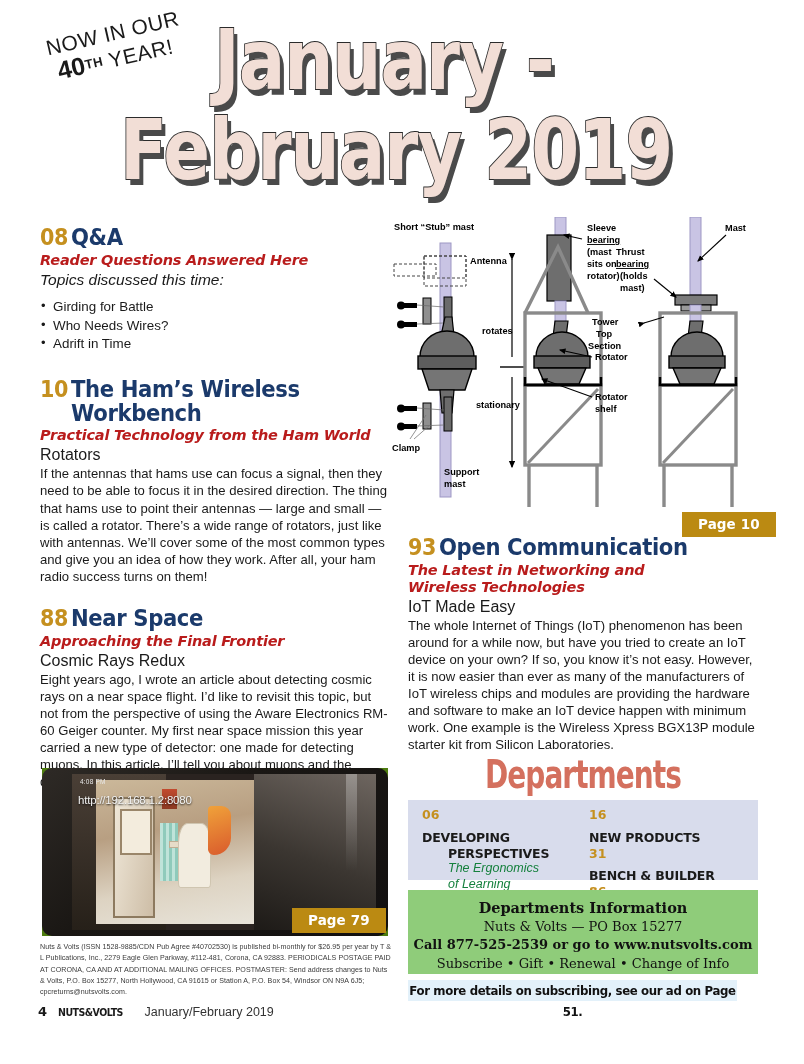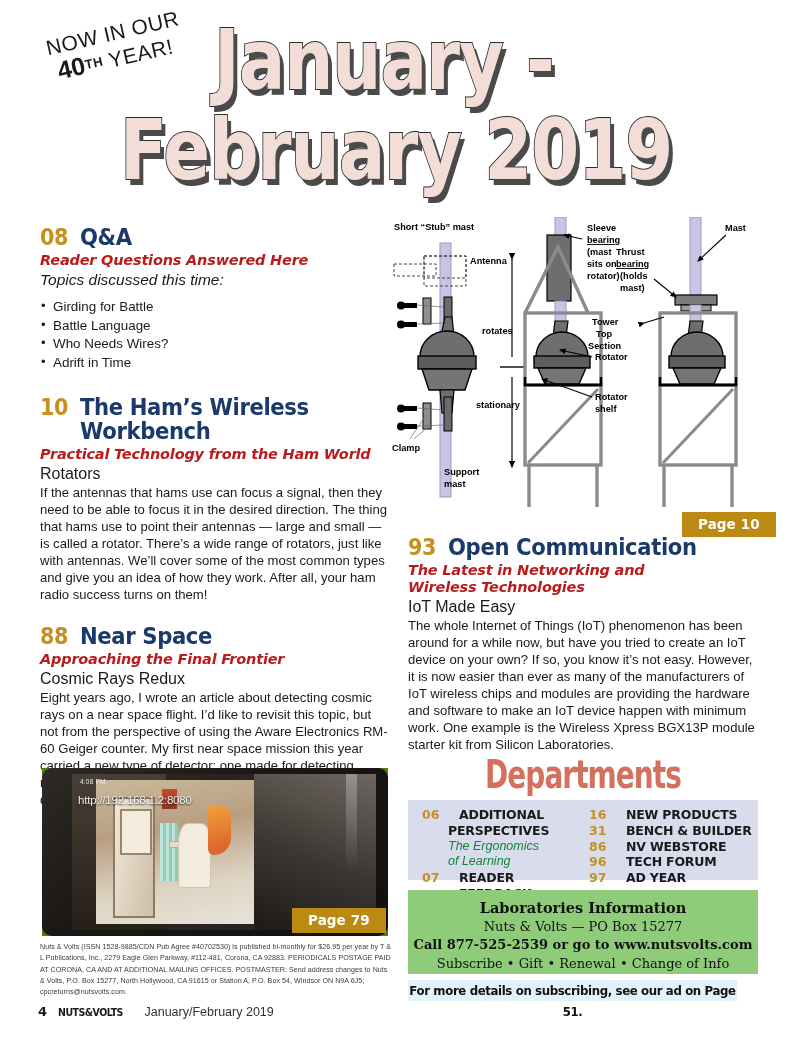--- a/index.html
+++ b/index.html
@@ -41,21 +41,21 @@
     transform-origin: left top;
   }
   .mh-l1 { left: 214px; top: 22px;  font-size: 69px; }
   .mh-l2 { left: 120px; top: 112px; font-size: 69px; }
 
   
   .col-left  { position: absolute; left: 40px;  top: 224px; width: 348px; }
   .col-right { position: absolute; left: 408px; top: 534px; width: 350px; }
 
   .entry { margin-bottom: 14px; }
-  .entry-head { display: flex; align-items: baseline; gap: 9px; }
+  .entry-head { display: flex; align-items: baseline; }
   .pg-num {
     font-family: "DejaVu Sans", sans-serif;
     font-weight: 700; font-size: 23px; color: #c5901f;
     letter-spacing: -.5px; transform: scaleX(.9); transform-origin: left;
   }
   .art-title {
     font-family: "DejaVu Sans", sans-serif;
     font-weight: 700; font-size: 23px; color: #1b3a6b;
     letter-spacing: -.4px; line-height: 1.06;
     transform: scaleX(.92); transform-origin: left;
@@ -212,21 +212,21 @@
     letter-spacing: -1.2px;
     transform: scaleX(.80) scaleY(1.12); transform-origin: center top;
   }
   .dept-box {
     position: absolute; left: 408px; top: 800px; width: 350px; height: 80px;
     background: #d8dcec;
     display: flex; padding: 7px 0 0 0;
   }
   .dept-col { width: 50%; padding-left: 14px; }
   .dept-col:last-child { padding-left: 6px; }
-  .dept-row { display: flex; gap: 18px; align-items: baseline; line-height: 1.26; }
+  .dept-row { display: flex; gap: 7px; align-items: baseline; line-height: 1.26; flex-direction: column; }
   .dept-num {
     font-family: "DejaVu Sans", sans-serif; font-weight: 700;
     font-size: 12.5px; color: #c5901f; min-width: 19px;
   }
   .dept-name {
     font-family: "DejaVu Sans", sans-serif; font-weight: 700;
     font-size: 12.5px; color: #1a1a1a; letter-spacing: -.2px;
   }
   .dept-cont { padding-left: 26px; line-height: 1.26; }
   .dept-cont .dept-name { display: block; }
@@ -271,21 +271,20 @@
 
     <div class="entry">
       <div class="entry-head">
         <span class="pg-num">08</span>
         <span class="art-title">Q&amp;A</span>
       </div>
       <div class="art-sub">Reader Questions Answered Here</div>
       <div class="art-kicker">Topics discussed this time:</div>
       <ul class="bullets">
         <li>Girding for Battle</li>
-        <li>Battle Language</li>
         <li>Who Needs Wires?</li>
         <li>Adrift in Time</li>
       </ul>
     </div>
 
     <div class="entry" style="margin-top:22px;">
       <div class="entry-head">
         <span class="pg-num">10</span>
         <span class="art-title" style="max-width:290px;">The Ham’s Wireless Workbench</span>
       </div>
@@ -462,21 +461,21 @@
     <span class="foot-pg">4</span>
     <span class="foot-brand">NUTS&amp;VOLTS</span>
     <span class="foot-date">January/February 2019</span>
   </div>
 
   <div class="dept-title">Departments</div>
   <div class="dept-box">
     <div class="dept-col">
       <div class="dept-row">
         <span class="dept-num">06</span>
-        <span class="dept-name">ADDITIONAL</span>
+        <span class="dept-name">DEVELOPING</span>
       </div>
       <div class="dept-cont">
         <span class="dept-name">PERSPECTIVES</span>
         <span class="dept-ital">The Ergonomics</span>
         <span class="dept-ital">of Learning</span>
       </div>
       <div class="dept-row">
         <span class="dept-num">07</span>
         <span class="dept-name">READER FEEDBACK</span>
       </div>
@@ -499,20 +498,20 @@
         <span class="dept-name">TECH FORUM</span>
       </div>
       <div class="dept-row">
         <span class="dept-num">97</span>
         <span class="dept-name">AD YEAR</span>
       </div>
     </div>
   </div>
 
   <div class="subs">
-    <div class="subs-h">Laboratories Information</div>
+    <div class="subs-h">Departments Information</div>
     <div class="subs-l">Nuts &amp; Volts — PO Box 15277</div>
     <div class="subs-b">Call 877-525-2539 or go to www.nutsvolts.com</div>
     <div class="subs-l">Subscribe • Gift • Renewal • Change of Info</div>
   </div>
   <div class="subs-note">For more details on subscribing, see our ad on Page 51.</div>
 
 </div>
 
 </body></html>

